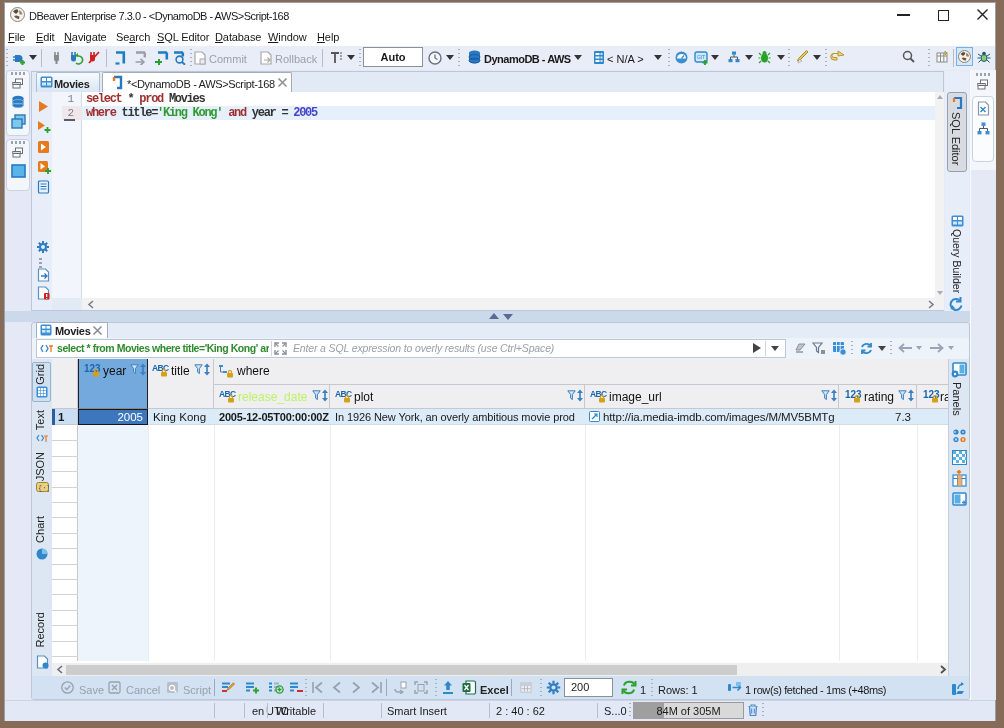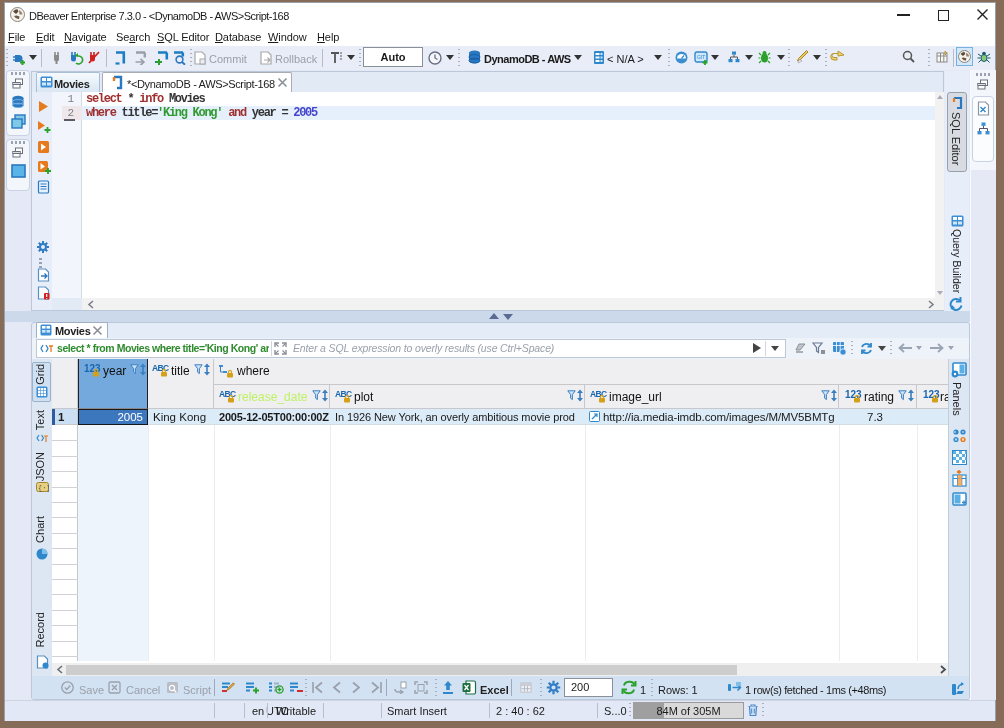--- a/index.html
+++ b/index.html
@@ -308,21 +308,21 @@
     </svg>
 
 <div class="a" style="left:52px;top:92px;width:30px;height:206px;background:#f2f5fb;border-right:1px solid #d4dae4;box-sizing:border-box;"></div>
 
 <div class="a" style="left:82px;top:92px;width:853px;height:206px;background:#fff;"></div>
 <div class="a" style="left:82px;top:106px;width:853px;height:14px;background:#e5f0fc;"></div>
 <div class="a" style="left:62px;top:106px;width:20px;height:14px;background:#efe7e9;"></div>
 <div class="a" style="left:64px;top:119px;width:11px;height:1.6px;background:#5a5a66;"></div>
 <div class="a" style="left:52px;top:92px;width:22px;height:14px;color:#7a7f88;font-family:'Liberation Mono',monospace;font-size:11px;text-align:right;line-height:14px;">1</div>
 <div class="a" style="left:52px;top:106px;width:22px;height:14px;color:#7a7f88;font-family:'Liberation Mono',monospace;font-size:11px;text-align:right;line-height:14px;">2</div>
-<div class="a" style="left:86px;top:92px;height:14px;line-height:14px;font-family:'Liberation Mono',monospace;font-size:12px;font-weight:bold;letter-spacing:-1.28px;white-space:pre;"><span style="color:#a03030">select</span><span style="color:#333"> * </span><span style="color:#a03030">info</span><span style="color:#333"> Movies</span></div>
+<div class="a" style="left:86px;top:92px;height:14px;line-height:14px;font-family:'Liberation Mono',monospace;font-size:12px;font-weight:bold;letter-spacing:-1.28px;white-space:pre;"><span style="color:#a03030">select</span><span style="color:#333"> * </span><span style="color:#a03030">prod</span><span style="color:#333"> Movies</span></div>
 <div class="a" style="left:86px;top:106px;height:14px;line-height:14px;font-family:'Liberation Mono',monospace;font-size:12px;font-weight:bold;letter-spacing:-1.28px;white-space:pre;"><span style="color:#a03030">where</span><span style="color:#333"> title=</span><span style="color:#2f9a2f">'King Kong'</span><span style="color:#333"> </span><span style="color:#a03030">and</span><span style="color:#333"> year = </span><span style="color:#4444cc">2005</span></div>
 
 <div class="a" style="left:82px;top:298px;width:862px;height:12px;background:#f2f2f2;"></div>
 <svg class="icon" style="left:87px;top:300px" width="8" height="9" viewBox="0 0 8 9">
       <path d="M6 1 L2 4.5 L6 8" fill="none" stroke="#7a7f88" stroke-width="1.6"></path>
     </svg>
 <svg class="icon" style="left:927px;top:300px" width="8" height="9" viewBox="0 0 8 9">
       <path d="M2 1 L6 4.5 L2 8" fill="none" stroke="#7a7f88" stroke-width="1.6"></path>
     </svg>
 
@@ -577,21 +577,21 @@
 <div class="a" style="left:78px;top:409px;width:70px;height:16px;background:#3c77be;border:1px solid #16181c;box-sizing:border-box;color:#fff;text-align:right;padding-right:4px;line-height:15px;font-size:11.5px;">2005</div>
 <div class="a" style="left:148px;top:409px;width:800px;height:16px;background:#dcebf8;border-bottom:1px solid #d4dce4;box-sizing:border-box;"></div>
 <div class="a" style="left:153px;top:411px;font-size:11.5px;">King Kong</div>
 <div class="a" style="left:219px;top:411px;width:111px;overflow:hidden;white-space:nowrap;font-size:11px;letter-spacing:-0.2px;font-weight:bold;">2005-12-05T00:00:00Z</div>
 <div class="a" style="left:335px;top:411px;width:249px;overflow:hidden;white-space:nowrap;font-size:11px;letter-spacing:-0.1px;">In 1926 New York, an overly ambitious movie prod</div>
 <svg class="icon" style="left:589px;top:411px" width="11" height="11" viewBox="0 0 11 11">
       <rect x="0.5" y="0.5" width="10" height="10" rx="1" fill="#fff" stroke="#2f88cc"></rect>
       <path d="M3 8 L8 3 M5 3 h3 v3" fill="none" stroke="#2f88cc" stroke-width="1.2"></path>
     </svg>
 <div class="a" style="left:603px;top:411px;width:237px;overflow:hidden;white-space:nowrap;font-size:11.5px;letter-spacing:-0.12px;">http://ia.media-imdb.com/images/M/MV5BMTg</div>
-<div class="a" style="left:839px;top:411px;width:72px;text-align:center;font-size:11.5px;">7.3</div>
+<div class="a" style="left:839px;top:411px;width:72px;text-align:right;font-size:11.5px;">7.3</div>
 <div id="gutterrows">
 <div class="a" style="left:52px;top:425px;width:26px;height:236px;border-right:1px solid #c8c8cc;box-sizing:border-box;"></div>
 <div class="a" style="left:52px;top:440.4px;width:26px;height:1px;background:#d2d2d6;"></div>
 <div class="a" style="left:52px;top:455.8px;width:26px;height:1px;background:#d2d2d6;"></div>
 <div class="a" style="left:52px;top:471.2px;width:26px;height:1px;background:#d2d2d6;"></div>
 <div class="a" style="left:52px;top:486.6px;width:26px;height:1px;background:#d2d2d6;"></div>
 <div class="a" style="left:52px;top:502px;width:26px;height:1px;background:#d2d2d6;"></div>
 <div class="a" style="left:52px;top:517.4px;width:26px;height:1px;background:#d2d2d6;"></div>
 <div class="a" style="left:52px;top:532.8px;width:26px;height:1px;background:#d2d2d6;"></div>
 <div class="a" style="left:52px;top:548.2px;width:26px;height:1px;background:#d2d2d6;"></div>

